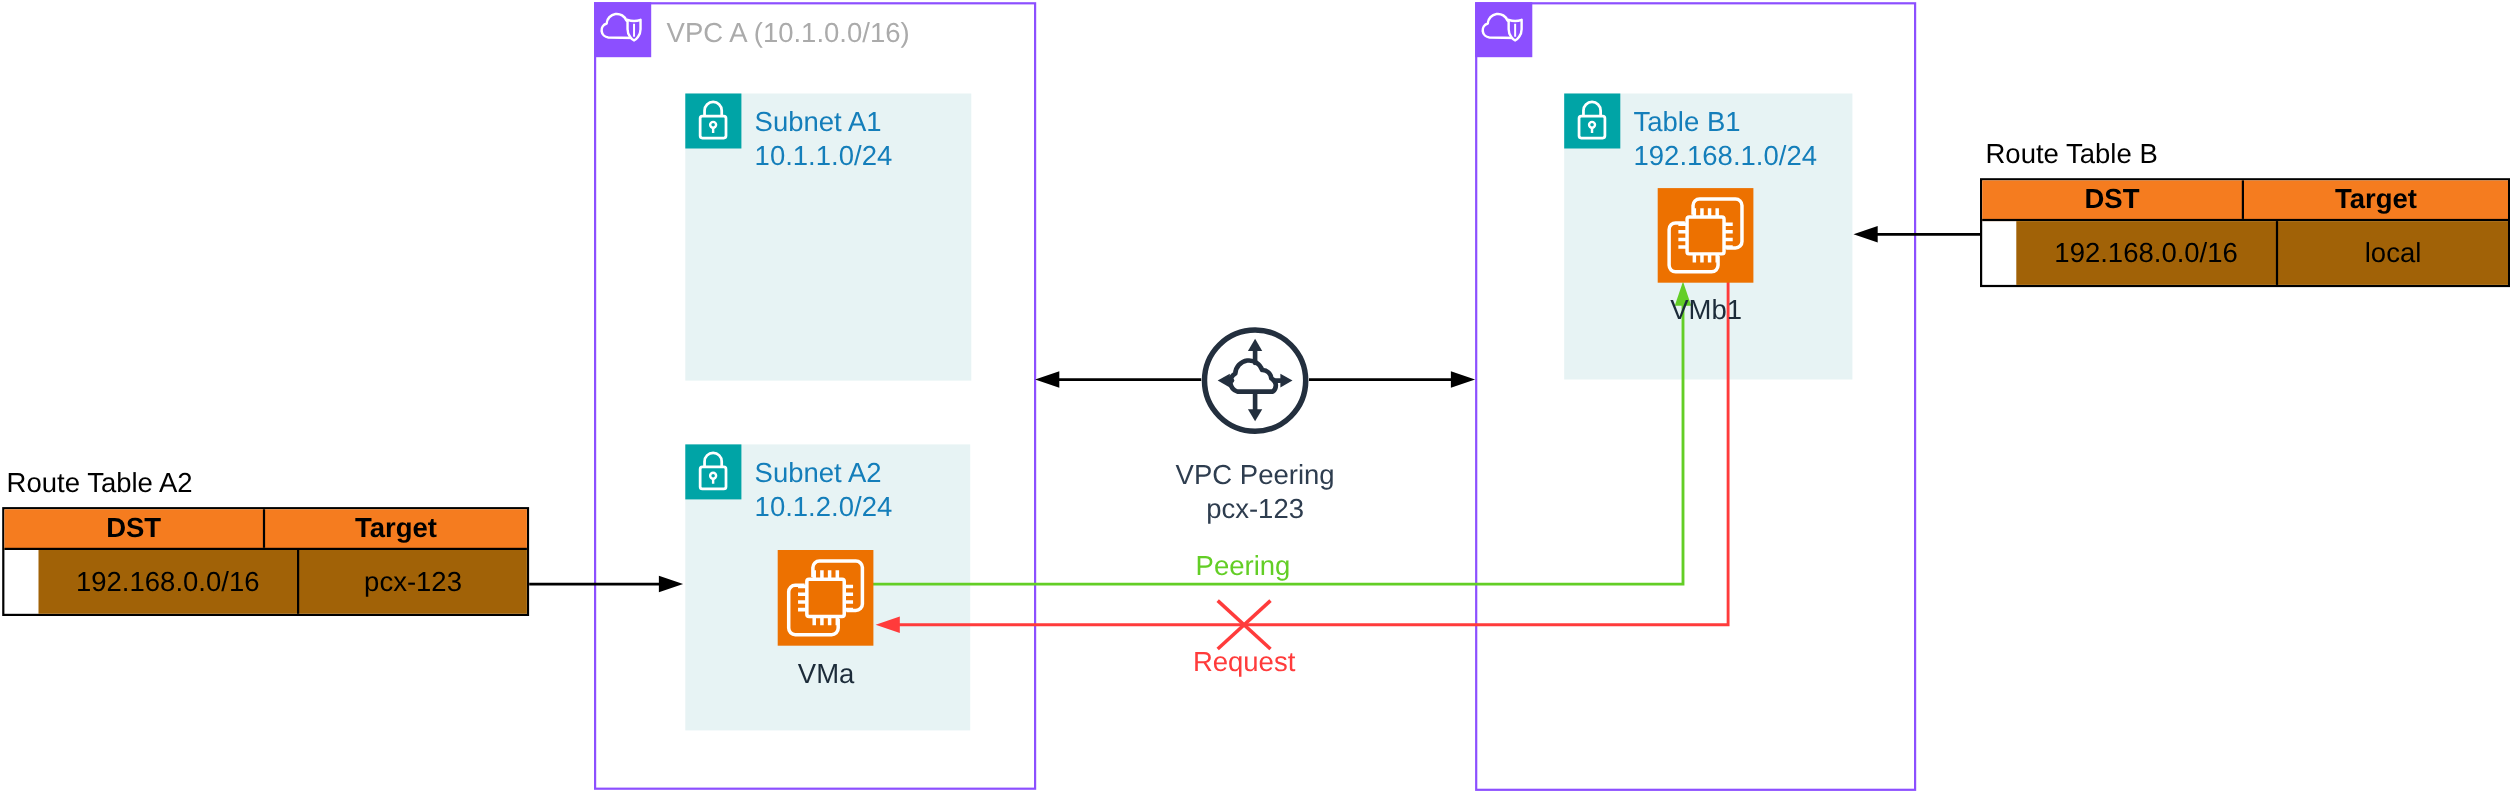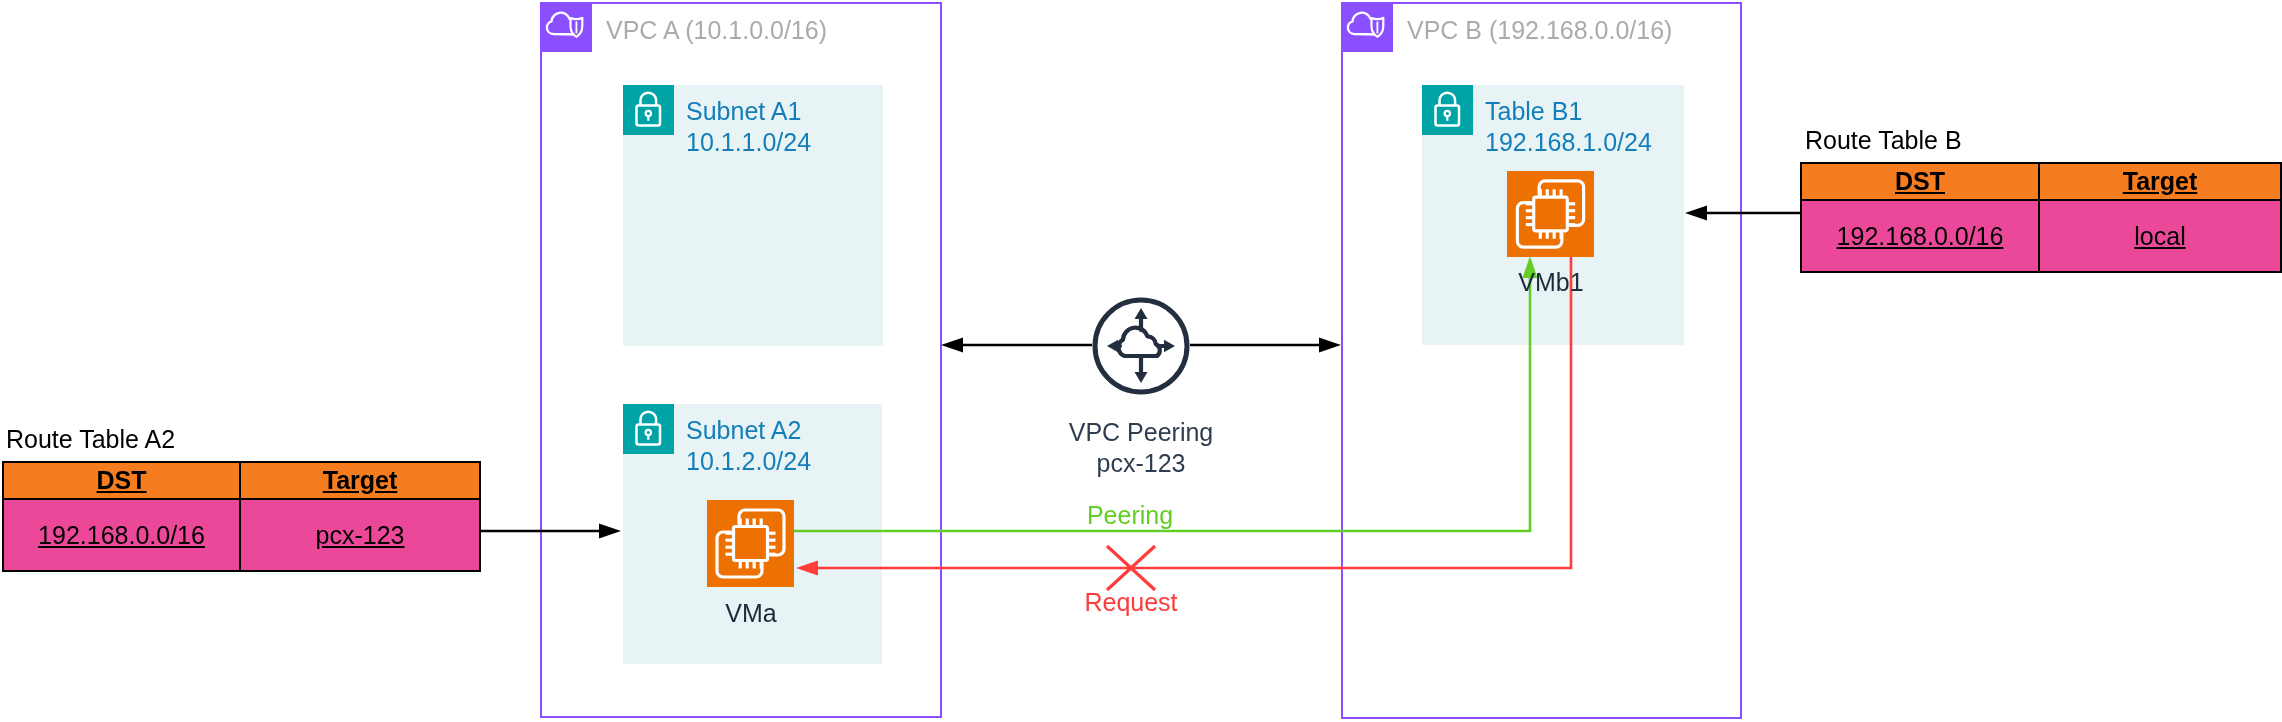--- a/index.html
+++ b/index.html
@@ -65,22 +65,22 @@
   .response-label{left:1031px;top:588px;color:var(--response-red);}
 
   .rt{position:absolute;z-index:6;}
   .rt-title{position:absolute;font-size:25px;color:#000;white-space:nowrap;z-index:6;}
   .rt-title-a2{left:6px;top:425px;}
   .rt-title-b{left:1805px;top:126px;}
   .rt-a2{left:2px;top:461px;width:479px;}
   .rt-b{left:1800px;top:162px;width:482px;}
   .rt-table{border:2px solid #000;background:#fff;}
   .rt-hrow{display:flex;background:var(--table-header-bg);border-bottom:2px solid #000;height:37px;}
-  .rt-brow{display:flex;height:70px;background:#ec4899;}
-  .rt-cell{display:flex;align-items:center;justify-content:center;font-size:25px;color:#000;text-decoration:underline;}
+  .rt-brow{display:flex;height:58px;background:#a16207;margin-left:31px;}
+  .rt-cell{display:flex;align-items:center;justify-content:center;font-size:25px;color:#000;}
   .rt-hrow .rt-cell{font-weight:bold;}
   .rt-a2 .rt-c1{width:237px;border-right:2px solid #000;}
   .rt-b  .rt-c1{width:238px;border-right:2px solid #000;}
   .rt-c2{flex:1;}
 
   .white-stroke{stroke:#fff;fill:none;}
 </style>
 </head>
 <body>
 
@@ -159,21 +159,20 @@
   </div>
 
   <div class="vpc vpc-b">
     <div class="vpc-icon">
       <svg viewBox="0 0 52 50">
         <path class="white-stroke" stroke-width="2.3" stroke-linejoin="round" d="M13 32 a6.5 6.5 0 0 1 -1.5 -12.7 a9.3 9.3 0 0 1 18 -2.5 a5.8 5.8 0 0 1 6.2 5.7 a5.2 5.2 0 0 1 1.8 10 z"></path>
         <path d="M30.5 16 c3.9 1.5 7.9 1.5 11.8 0 v8.5 c0 6.1 -4.4 9.7 -5.9 10.3 c-1.5 -0.6 -5.9 -4.2 -5.9 -10.3 z" fill="var(--vpc-border)" stroke="#fff" stroke-width="2.2" stroke-linejoin="round"></path>
         <line x1="36.4" y1="19.5" x2="36.4" y2="31.5" stroke="#fff" stroke-width="1.8"></line>
       </svg>
     </div>
-    <div class="vpc-label">VPC B (192.168.0.0/16)</div>
 
     <div class="subnet subnet-b1">
       <div class="lock-badge">
         <svg viewBox="0 0 51 50">
           <path class="white-stroke" stroke-width="2.5" d="M17.5 20.5 v-5 a7.8 7.8 0 0 1 15.6 0 v5"></path>
           <rect class="white-stroke" stroke-width="2.5" x="13.5" y="20.5" width="23.5" height="20" rx="2"></rect>
           <circle class="white-stroke" stroke-width="2.2" cx="25.3" cy="28.5" r="2.7"></circle>
           <line x1="25.3" y1="31.2" x2="25.3" y2="35.8" stroke="#fff" stroke-width="2.2"></line>
         </svg>
       </div>

